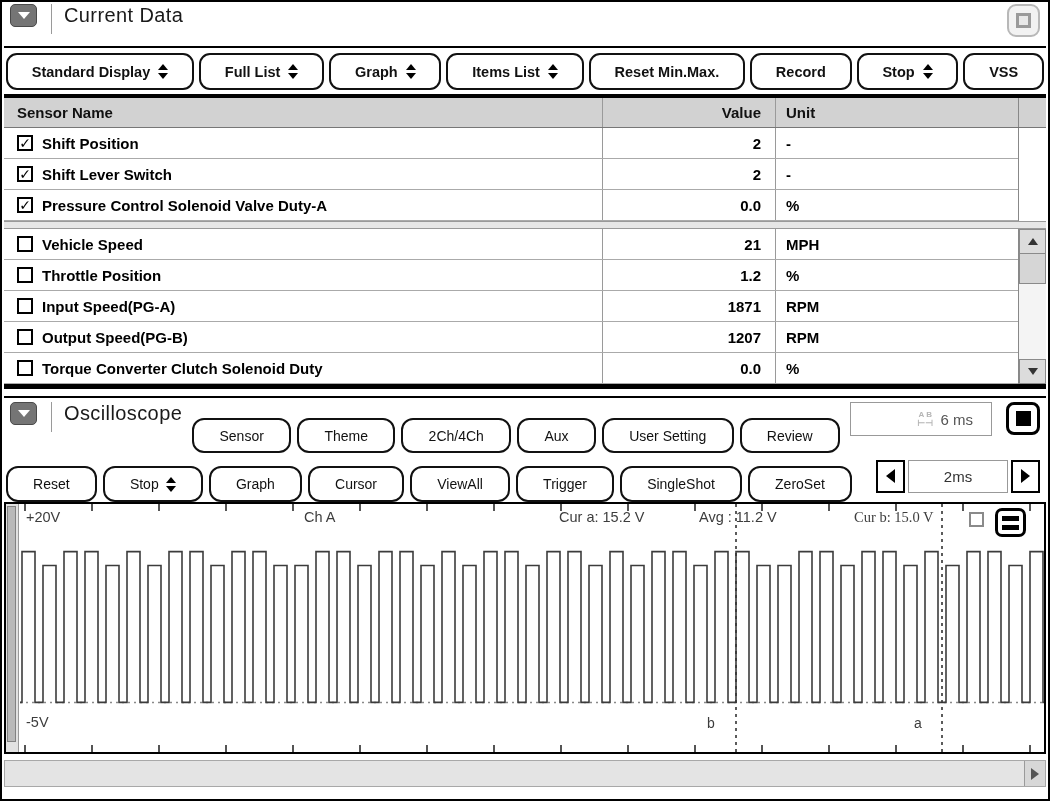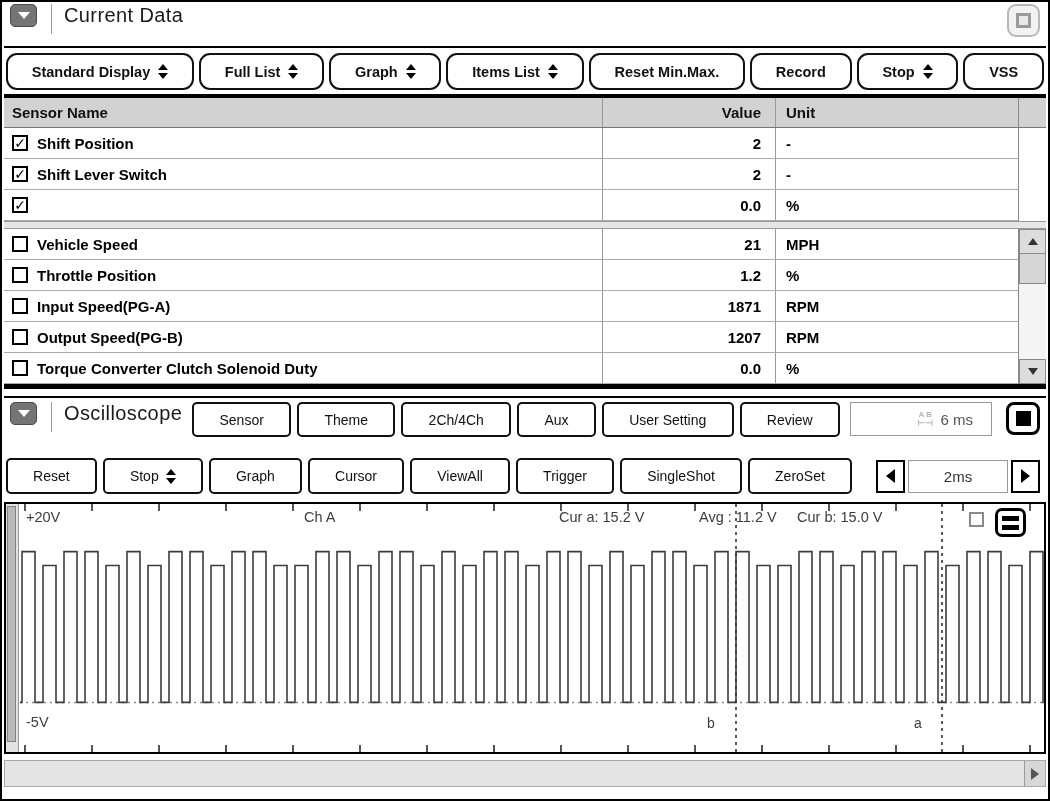--- a/index.html
+++ b/index.html
@@ -21,21 +21,21 @@
   .toolbar { display:flex; align-items:flex-start; gap:5px; padding:5px 2px; height:46px; }
   .pill { flex:1 1 auto; height:37px; background:#fff; border:2px solid #111; border-radius:11px; display:flex; align-items:center; justify-content:center; gap:8px; font-size:14.5px; font-weight:700; color:#111; cursor:pointer; white-space:nowrap; padding:0 8px; }
   .spin { display:inline-flex; flex-direction:column; gap:3px; }
   .spin i { display:block; width:0; height:0; border-left:5px solid transparent; border-right:5px solid transparent; }
   .spin .u { border-bottom:6px solid #000; }
   .spin .d { border-top:6px solid #000; }
 
   
   .thick-rule { height:4px; background:#000; }
   .thead { display:flex; height:30px; background:#d2d2d2; border-bottom:1px solid #777; align-items:center; font-weight:700; font-size:15px; color:#111; }
-  .name-col { flex:1 1 auto; padding-left:8px; }
+  .name-col { flex:1 1 auto; padding-left:13px; }
   .val-col  { width:173px; text-align:right; padding-right:14px; border-left:1px solid #9a9a9a; align-self:stretch; display:flex; align-items:center; justify-content:flex-end; }
   .unit-col { width:243px; padding-left:10px; border-left:1px solid #9a9a9a; align-self:stretch; display:flex; align-items:center; }
   .sc-col   { width:28px; border-left:1px solid #888; align-self:stretch; }
   .tsection { display:flex; }
   .rows { flex:1 1 auto; }
   .trow { display:flex; height:31px; border-bottom:1px solid #aaa; align-items:stretch; font-weight:700; font-size:15px; color:#000; cursor:default; }
   .trow .name-col { display:flex; align-items:center; gap:9px; }
   .cb { width:16px; height:16px; border:2px solid #000; background:#fff; display:flex; align-items:center; justify-content:center; font-size:14px; font-weight:700; line-height:1; color:#000; flex:0 0 auto; }
   .row-sep { height:8px; background:#e6e6e6; border-top:1px solid #999; border-bottom:1px solid #999; }
   .scrollcol { width:28px; border-left:1px solid #888; background:#f4f4f4; display:flex; flex-direction:column; }
@@ -50,21 +50,21 @@
   .tri.lt-tri { border-top:7px solid transparent; border-bottom:7px solid transparent; border-right:9px solid #000; }
   .tri.rt-b   { border-top:7px solid transparent; border-bottom:7px solid transparent; border-left:9px solid #000; }
 
   
   .panel-sep .ps-a { height:5px; background:#000; }
   .panel-sep .ps-gap { height:7px; }
   .panel-sep .ps-b { height:2px; background:#000; }
 
   
   .osc-title-buttons { display:flex; align-items:center; gap:6px; margin-left:10px; flex:1 1 auto; }
-  .osc-btn { height:35px; background:#fff; border:2px solid #111; border-radius:5px; display:flex; align-items:center; justify-content:center; gap:7px; font-size:14px; font-weight:400; color:#111; cursor:pointer; padding:0 13px; white-space:nowrap; flex:1 1 auto; }
+  .osc-btn { height:35px; background:#fff; border:2px solid #111; border-radius:12px; display:flex; align-items:center; justify-content:center; gap:7px; font-size:14px; font-weight:400; color:#111; cursor:pointer; padding:0 13px; white-space:nowrap; flex:1 1 auto;margin-top:16px; }
   .measure-box { width:142px; height:34px; border:1px solid #999; background:#fff; display:flex; align-items:center; justify-content:center; gap:7px; color:#555; font-size:15px; margin-left:10px;padding-left:48px; }
   .ab-icon { display:inline-flex; flex-direction:column; align-items:center; line-height:1; color:#b5b5b5; font-size:8px; font-weight:700; }
   .ab-icon::before { content:"A B"; }
   .ab-icon::after { content:"\22A2\22A3"; font-size:9px; }
   .stop-square-btn { margin-left:14px; width:34px; height:33px; border:3px solid #000; border-radius:8px; background:#fff; display:flex; align-items:center; justify-content:center; cursor:pointer; flex:0 0 auto; }
   .stop-square-btn .blk { width:15px; height:15px; background:#000; }
   .osc-toolbar2 { display:flex; align-items:center; gap:6px; padding:6px 2px 8px 2px; height:50px; }
   .osc-toolbar2 .osc-btn { height:36px; }
   .tb-step-btn { width:29px; height:33px; border:2px solid #000; background:#fff; display:flex; align-items:center; justify-content:center; cursor:pointer; flex:0 0 auto; }
   .timebase-box { width:100px; height:33px; border:1px solid #999; background:#fff; display:flex; align-items:center; justify-content:center; font-size:15px; color:#333; }
@@ -174,20 +174,21 @@
               <div class="name-col">
                 <span class="cb">✓</span>
                 <span>Shift Lever Switch</span>
               </div>
               <div class="val-col">2</div>
               <div class="unit-col">-</div>
             </div>
             <div class="trow">
               <div class="name-col">
                 <span class="cb">✓</span>
+                <span>Pressure Control Solenoid Valve Duty-A</span>
               </div>
               <div class="val-col">0.0</div>
               <div class="unit-col">%</div>
             </div>
           </div>
         <div class="scrollcol empty"></div>
       </div>
 
       <div class="row-sep"></div>
 
@@ -378,21 +379,21 @@
       <span class="scope-label" style="left:20px;top:5px;">+20V</span>
       <span class="scope-label" style="left:298px;top:5px;">Ch A</span>
       <span class="scope-label" style="left:20px;top:210px;">-5V</span>
 
       <span class="readout" style="left:553px;top:5px;">
         <span>Cur a:</span> <span>15.2 V</span>
       </span>
       <span class="readout" style="left:693px;top:5px;">
         <span>Avg :</span> <span>11.2 V</span>
       </span>
-      <span class="readout" style="left:791px;top:5px;">
+      <span class="readout" style="left:848px;top:5px;font-family:Liberation Serif, serif;">
         <span>Cur b:</span> <span>15.0 V</span>
       </span>
 
       <span class="scope-checkbox" style="left:963px;top:8px;"></span>
       <button class="menu-btn" style="left:989px;top:4px;">
           <b></b>
           <b></b>
         </button>
 
       <span class="cursor-tag" style="left:701px;top:211px;">b</span>

